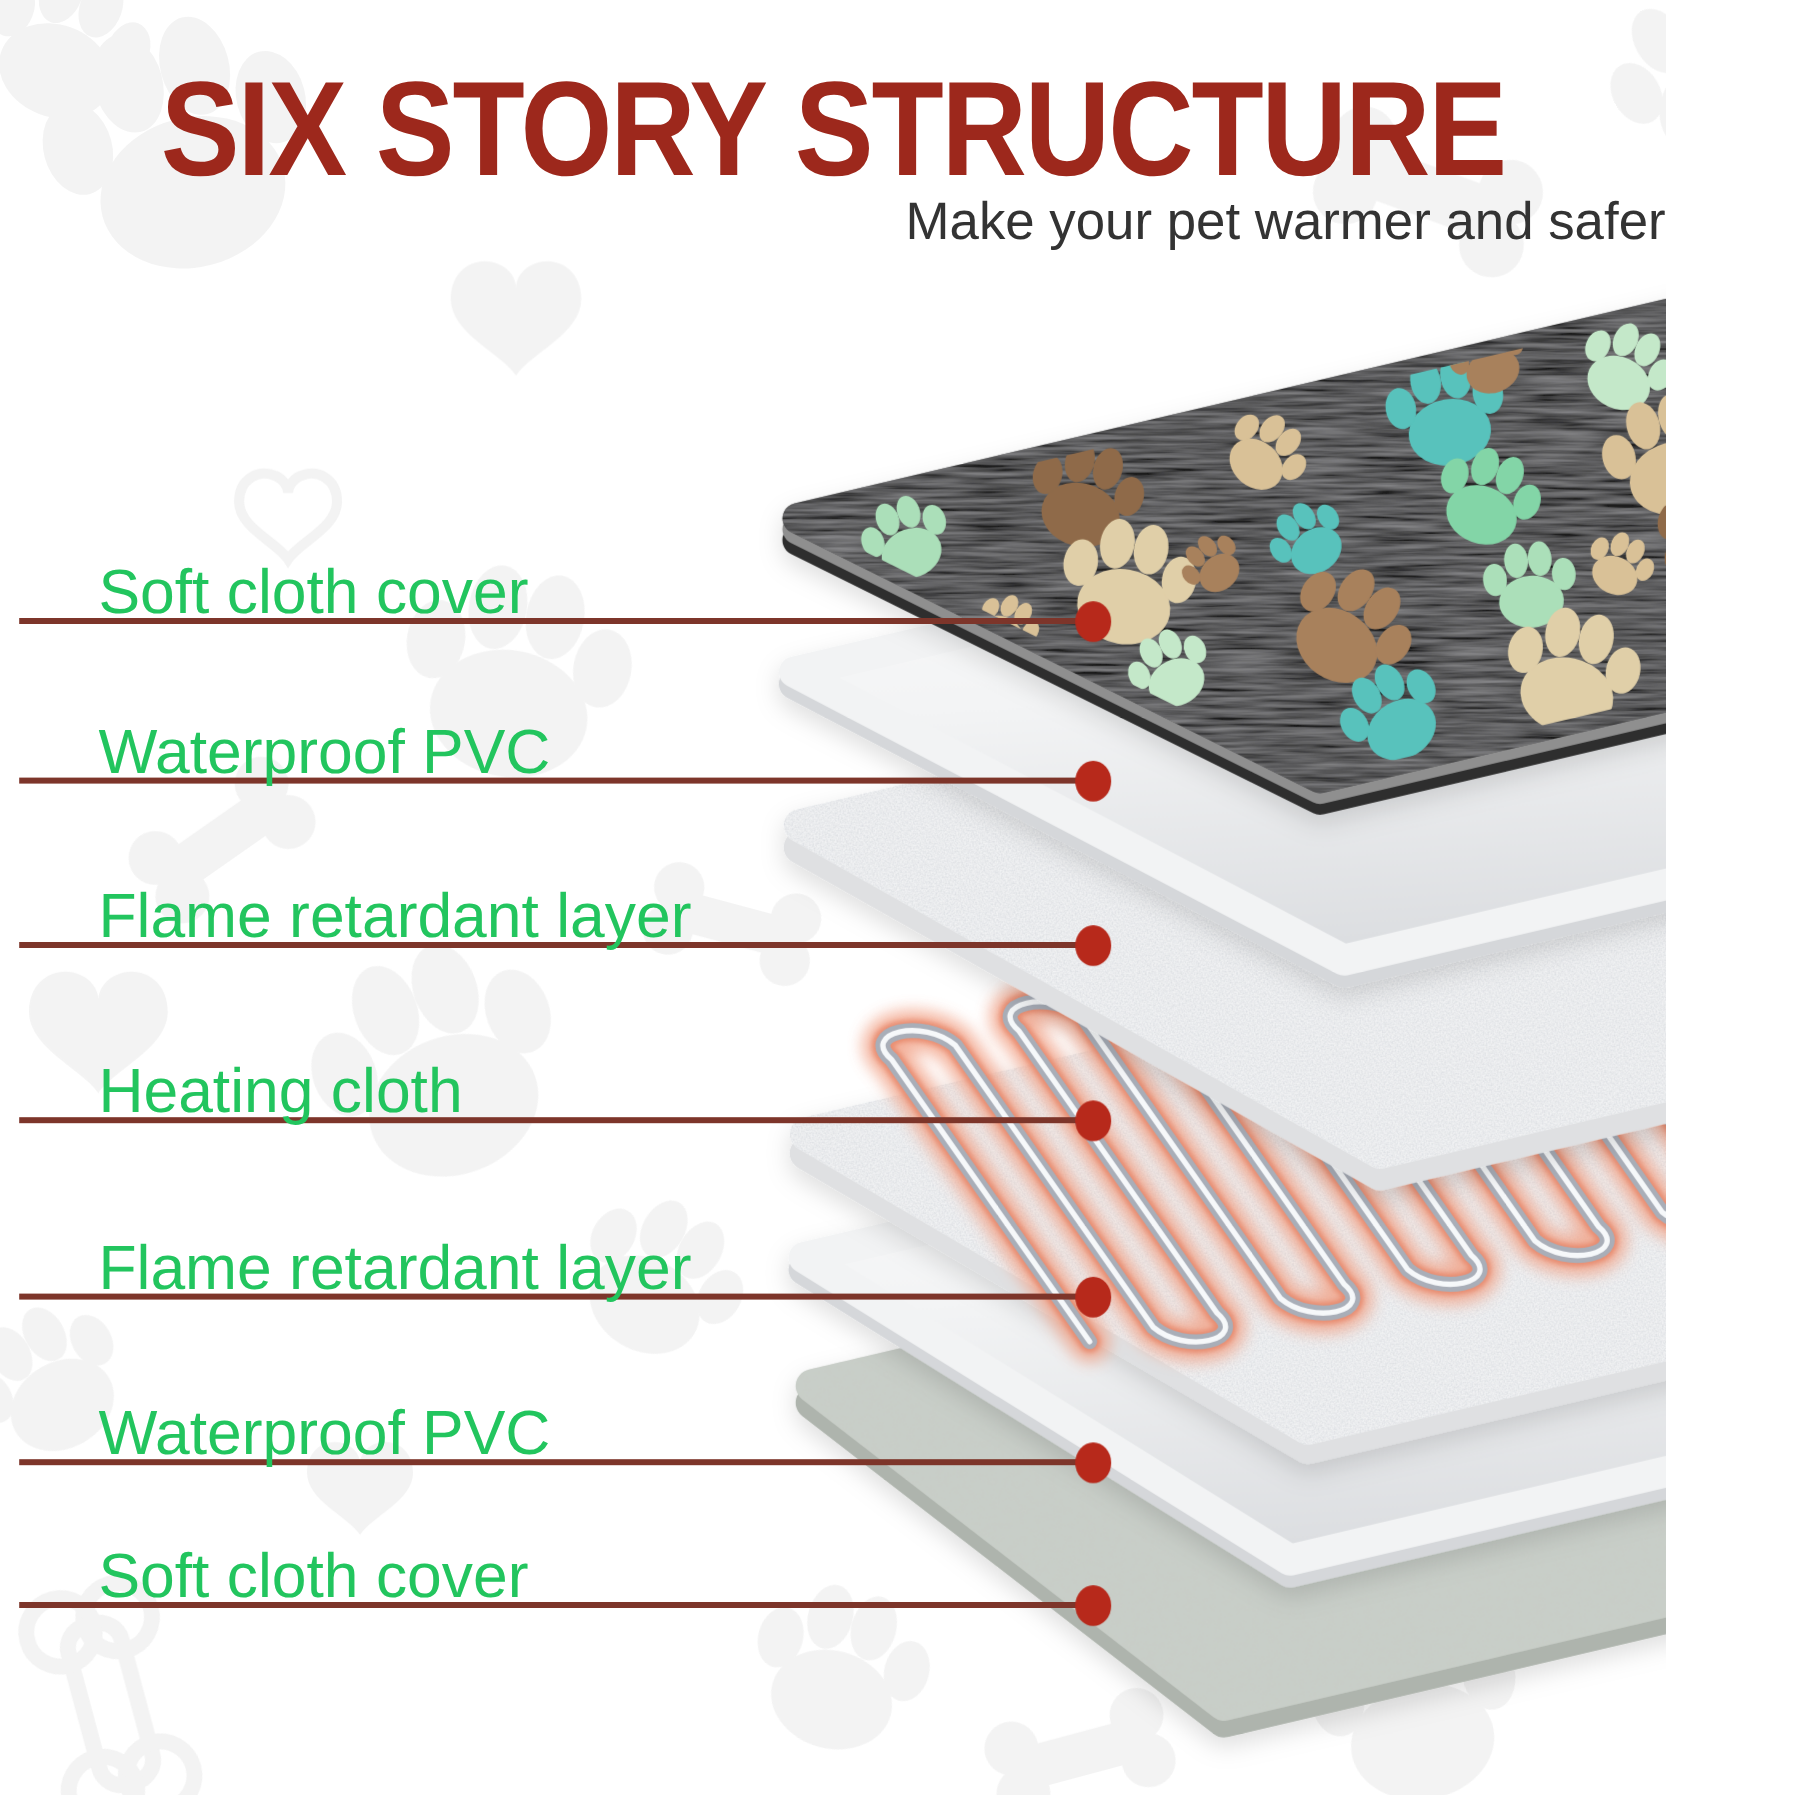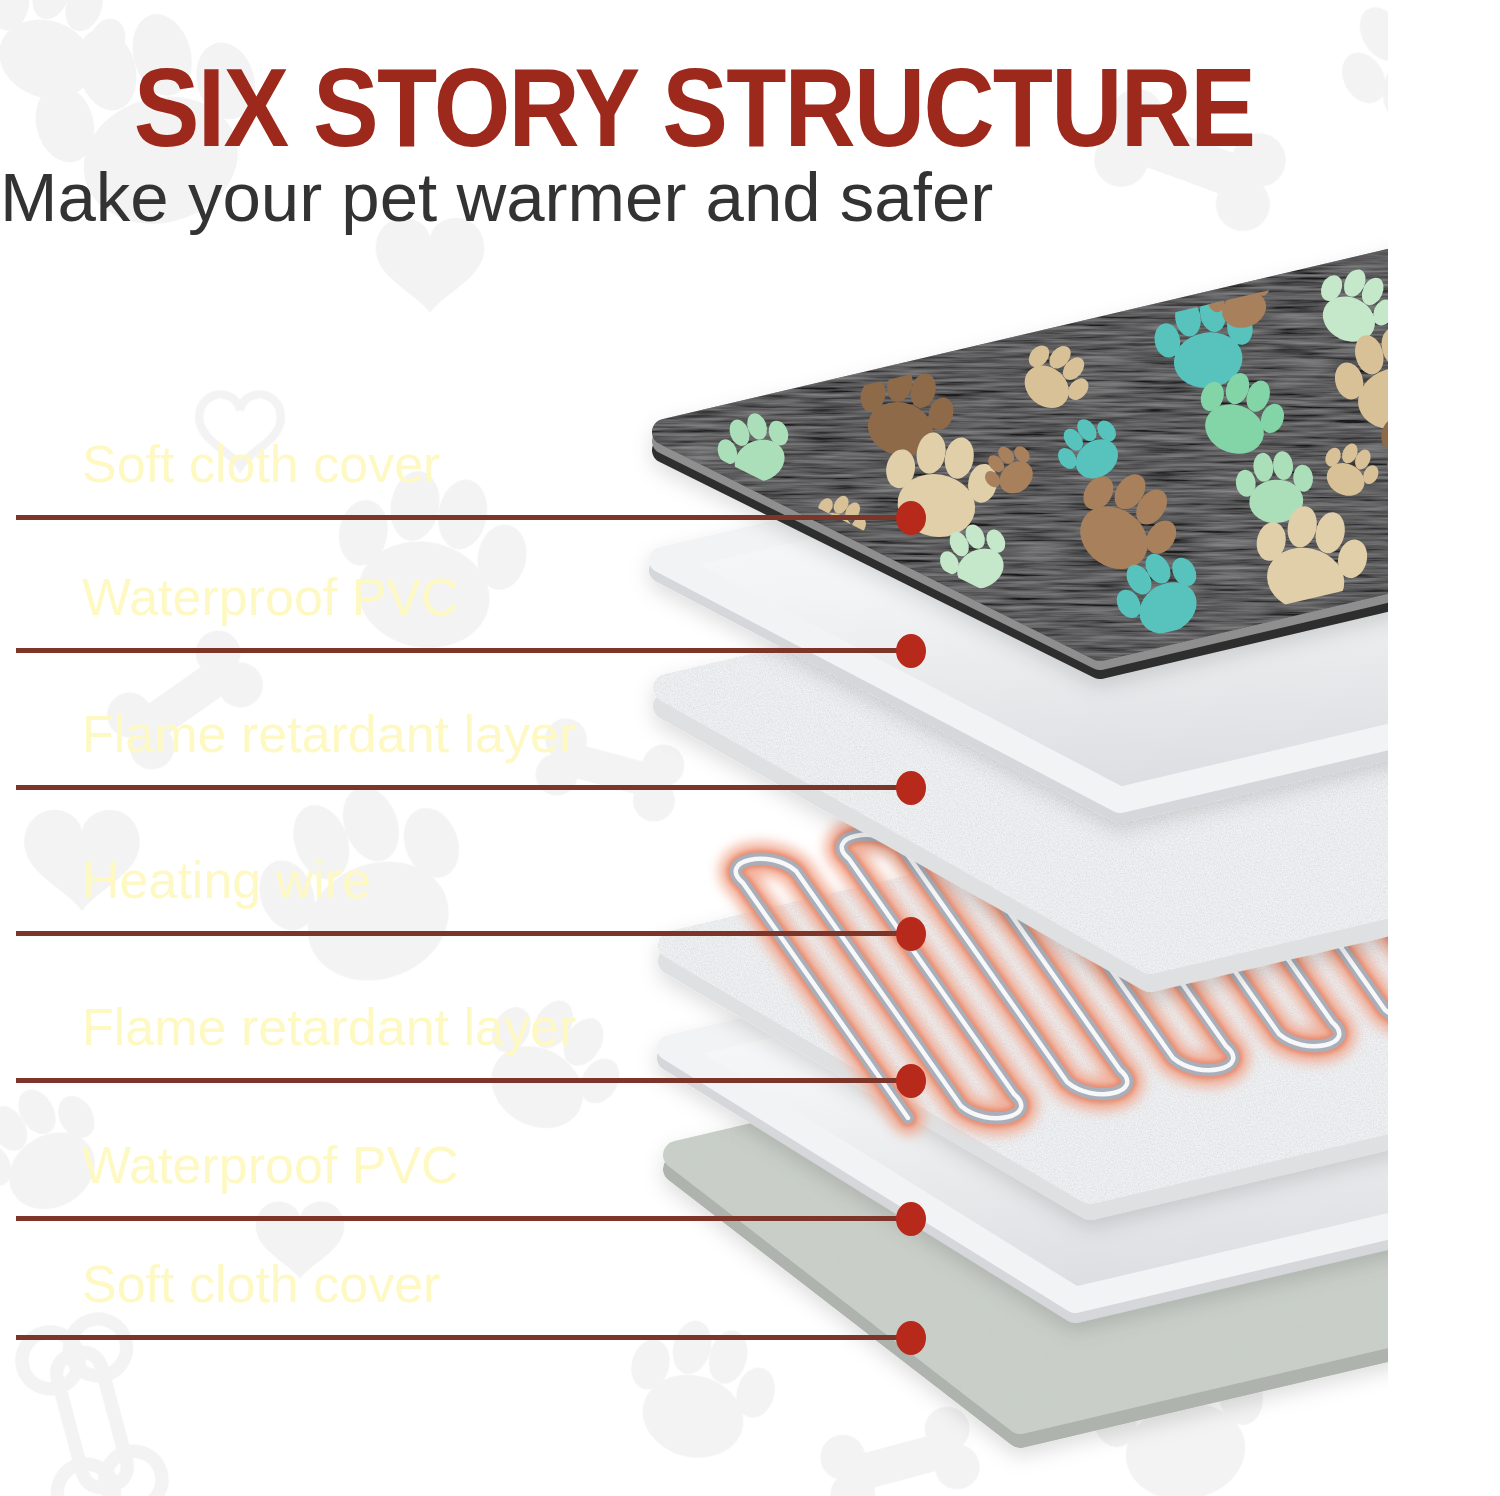--- a/index.html
+++ b/index.html
@@ -2,24 +2,24 @@
 <html><head>
 <meta charset="utf-8">
 <style>
   html,body{margin:0;padding:0;background:#ffffff;}
   .canvas{position:relative;width:1388px;height:1496px;overflow:hidden;background:#ffffff;
           font-family:"Liberation Sans", sans-serif;}
   svg.scene{position:absolute;left:0;top:0;width:1500px;height:1496px;}
   .title{position:absolute;left:0;top:52px;width:100%;text-align:center;
          font-size:112px;font-weight:700;letter-spacing:-2px;color:#9d281c;
          transform:scaleX(.88);transform-origin:50% 50%;white-space:nowrap;line-height:1;}
-  .subtitle{position:absolute;left:0;top:163px;width:100%;text-align:left;
-            font-size:69px;font-weight:400;color:#333333;line-height:1;}
+  .subtitle{position:absolute;left:0;top:163px;width:100%;text-align:right;
+            font-size:44px;font-weight:400;color:#333333;line-height:1;}
   .callout{position:absolute;left:16px;width:895px;height:5px;background:#7d352a;z-index:3;}
-  .callout .lbl{position:absolute;left:66px;bottom:30px;font-size:52px;color:#fef9c3;
+  .callout .lbl{position:absolute;left:66px;bottom:0;font-size:52px;color:#22c55e;
                 white-space:nowrap;line-height:1;}
   .callout .dot{position:absolute;right:-15px;top:50%;transform:translateY(-50%);
                 width:30px;height:34px;border-radius:50%;background:#b7291b;}
 </style>
 </head>
 <body>
 
 <div class="canvas">
 
 <svg class="scene" id="scene" viewBox="0 0 1500 1496">
@@ -183,21 +183,21 @@
 </div>
 <div class="callout" style="top:648px">
   <div class="lbl">Waterproof PVC</div>
   <div class="dot"></div>
 </div>
 <div class="callout" style="top:785px">
   <div class="lbl">Flame retardant layer</div>
   <div class="dot"></div>
 </div>
 <div class="callout" style="top:931px">
-  <div class="lbl">Heating wire</div>
+  <div class="lbl">Heating cloth</div>
   <div class="dot"></div>
 </div>
 <div class="callout" style="top:1078px">
   <div class="lbl">Flame retardant layer</div>
   <div class="dot"></div>
 </div>
 <div class="callout" style="top:1216px">
   <div class="lbl">Waterproof PVC</div>
   <div class="dot"></div>
 </div>

